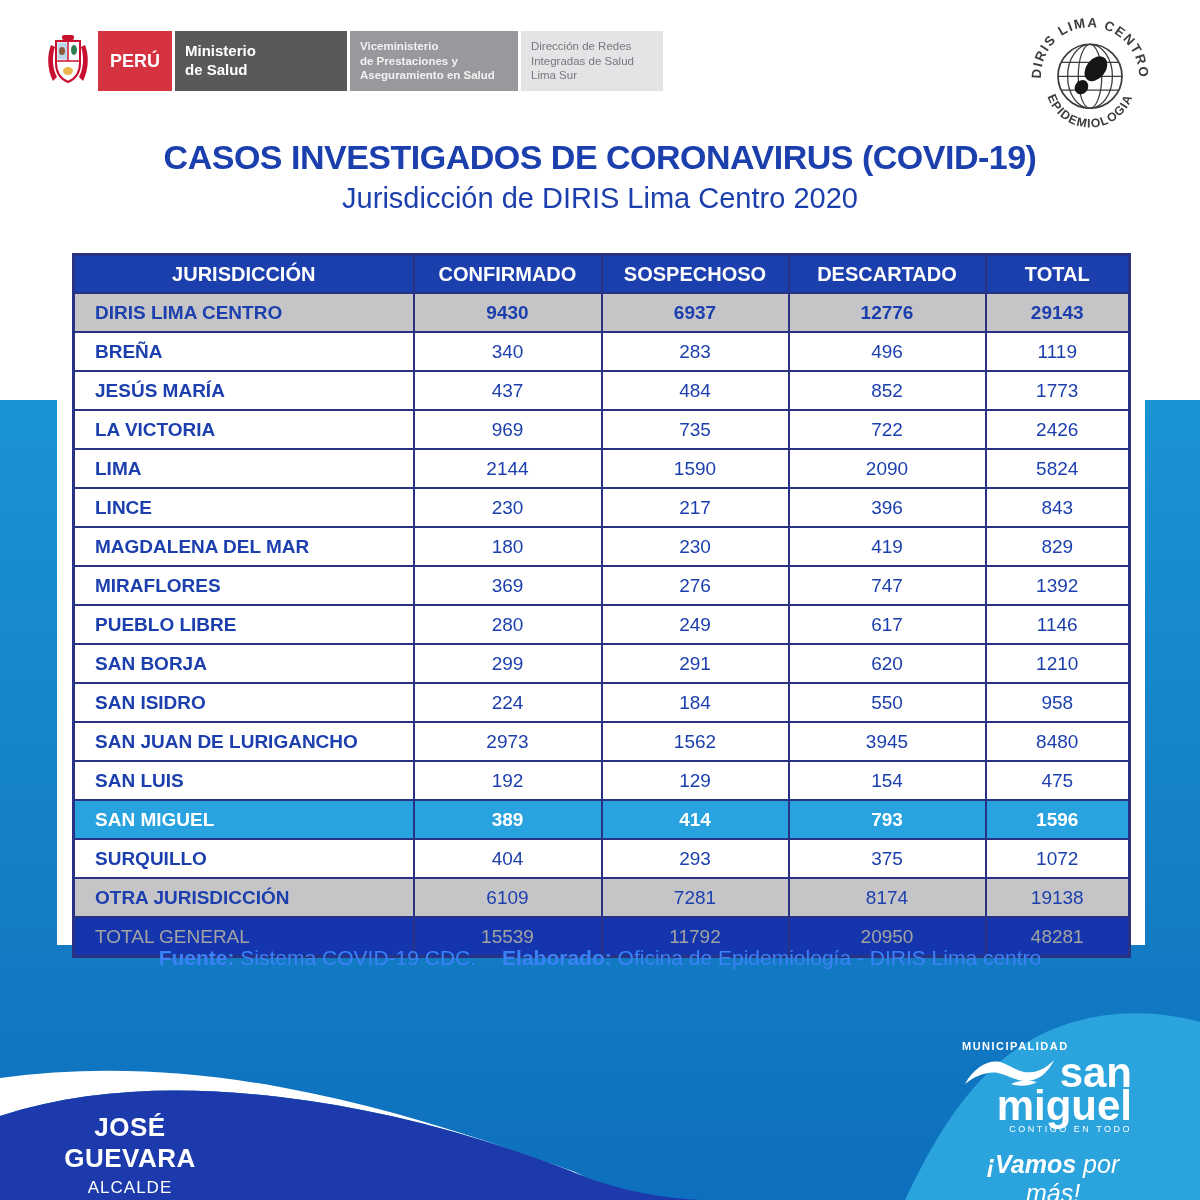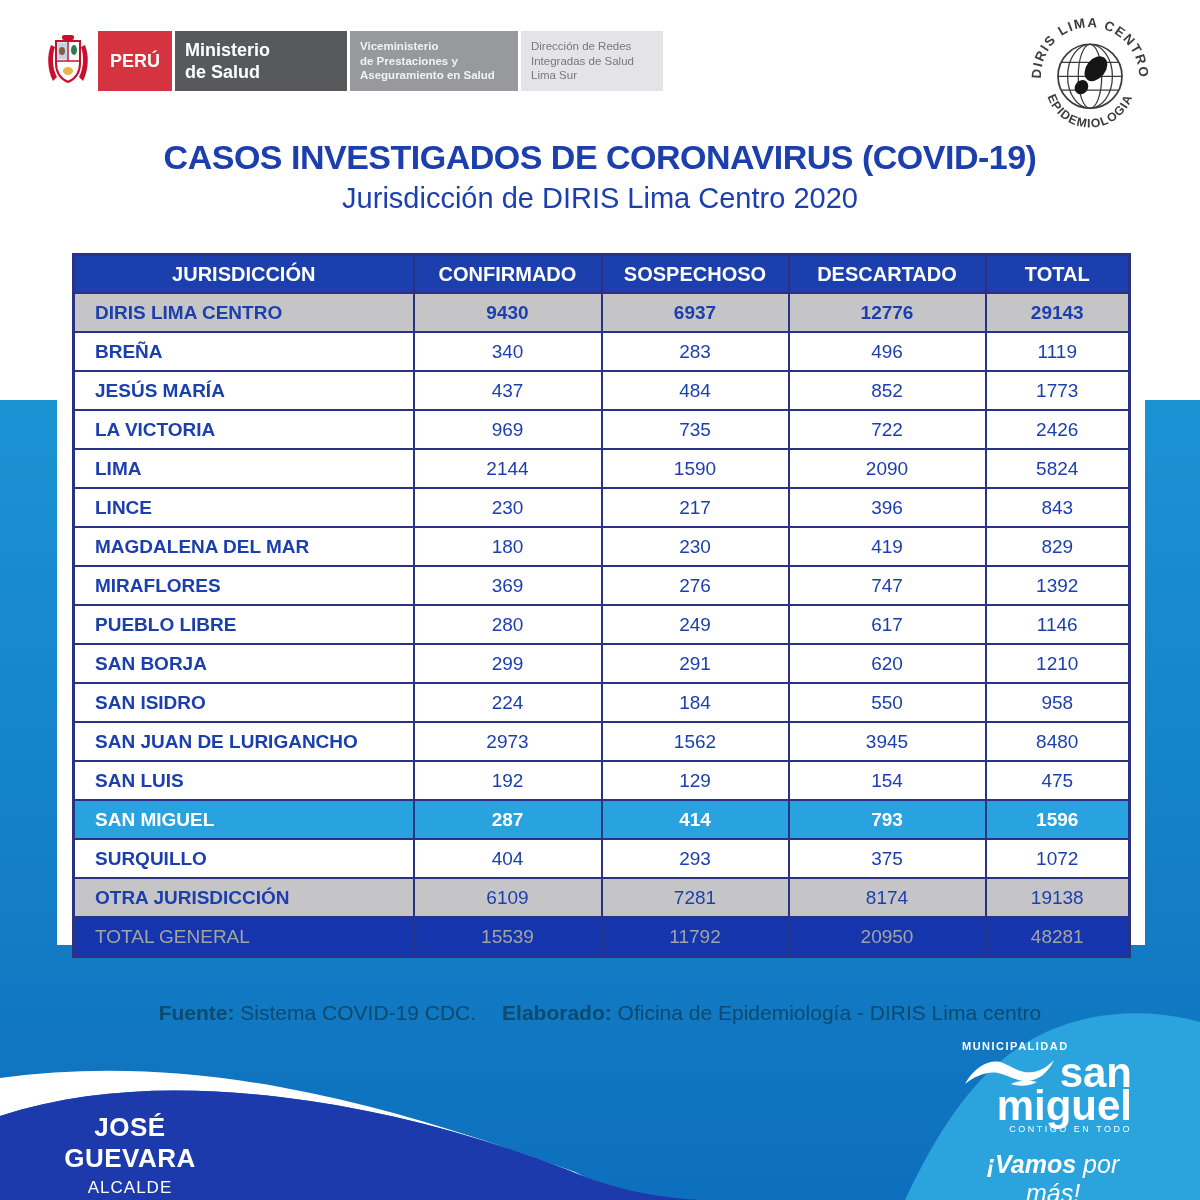--- a/index.html
+++ b/index.html
@@ -13,21 +13,21 @@
   .waves{position:absolute;left:0;bottom:0;width:1200px;height:270px;}
 
   
   .gov-header{position:absolute;left:45px;top:31px;height:60px;display:flex;align-items:stretch;gap:3px;z-index:5;}
   .emblem{width:46px;height:60px;margin-right:4px;}
   .gov-block{display:flex;flex-direction:column;justify-content:center;box-sizing:border-box;padding:0 10px;}
   .gov-block .multiline{white-space:pre-line;line-height:1.25;}
   .gov-red{background:#D63340;width:74px;align-items:center;}
   .gov-red span{color:#fff;font-size:18px;font-weight:bold;}
   .gov-dark{background:#58595B;width:172px;}
-  .gov-dark span{color:#fff;font-size:18px;font-weight:bold;}
+  .gov-dark span{color:#fff;font-size:15px;font-weight:bold;}
   .gov-mid{background:#97999C;width:168px;}
   .gov-mid span{color:#f2f2f2;font-size:11.5px;font-weight:bold;}
   .gov-light{background:#E4E4E6;width:142px;}
   .gov-light span{color:#77787B;font-size:11.5px;}
 
   
   .diris-logo{position:absolute;right:44px;top:8px;width:132px;height:128px;z-index:5;}
 
   
   .title-block{position:absolute;left:0;top:138px;width:1200px;text-align:center;color:#1C3FAE;z-index:5;}
@@ -41,21 +41,21 @@
   .cases-table th{background:#1C3FAE;color:#ffffff;font-size:20px;font-weight:bold;height:36px;text-align:center;}
   .cases-table td{height:37px;font-size:19px;color:#1C3FAE;text-align:center;font-weight:400;background:#ffffff;}
   .cases-table td.label{text-align:left;padding-left:20px;font-weight:600;}
   tr.variant-diris td{background:#C5C5C7;font-weight:bold;}
   tr.variant-otra td{background:#C5C5C7;}
   tr.variant-sanmiguel td{background:#29A3E0;color:#ffffff;font-weight:bold;}
   tr.variant-total td{background:#1535AC;color:#a3a3a3;}
   tr.variant-total td.label{font-weight:400;}
 
   
-  .source-line{position:absolute;left:0;top:1001px;width:1200px;text-align:center;color:#0c4a6e;
+  .source-line{position:absolute;left:0;top:946px;width:1200px;text-align:center;color:#3b82f6;
                font-size:21px;z-index:6;}
   .source-line b{font-weight:bold;}
   .source-gap{display:inline-block;width:26px;}
 
   
   .signature{position:absolute;left:25px;top:1112px;width:210px;text-align:center;color:#ffffff;z-index:7;}
   .sig-name{font-size:26px;font-weight:bold;letter-spacing:0.5px;}
   .sig-role{font-size:17px;letter-spacing:1px;margin-top:4px;}
 
   
@@ -250,21 +250,21 @@
         </tr>
         <tr class="variant-normal">
           <td class="label">SAN LUIS</td>
           <td>192</td>
           <td>129</td>
           <td>154</td>
           <td>475</td>
         </tr>
         <tr class="variant-sanmiguel">
           <td class="label">SAN MIGUEL</td>
-          <td>287</td>
+          <td>389</td>
           <td>414</td>
           <td>793</td>
           <td>1596</td>
         </tr>
         <tr class="variant-normal">
           <td class="label">SURQUILLO</td>
           <td>404</td>
           <td>293</td>
           <td>375</td>
           <td>1072</td>

